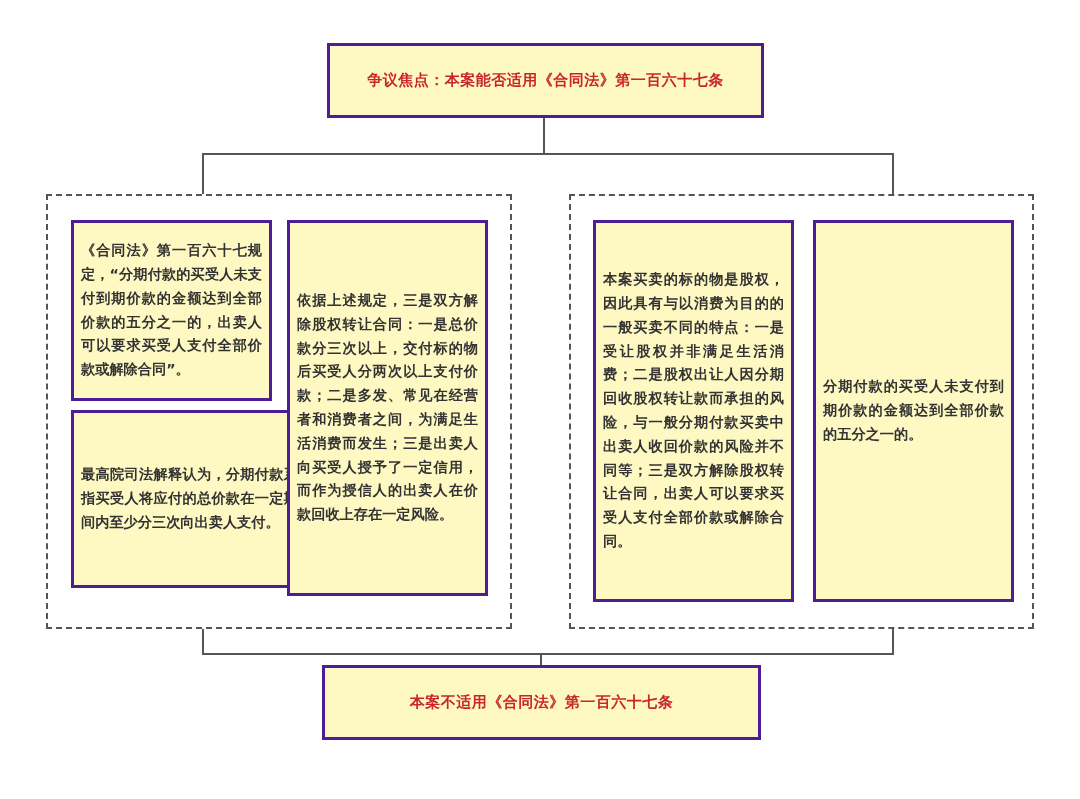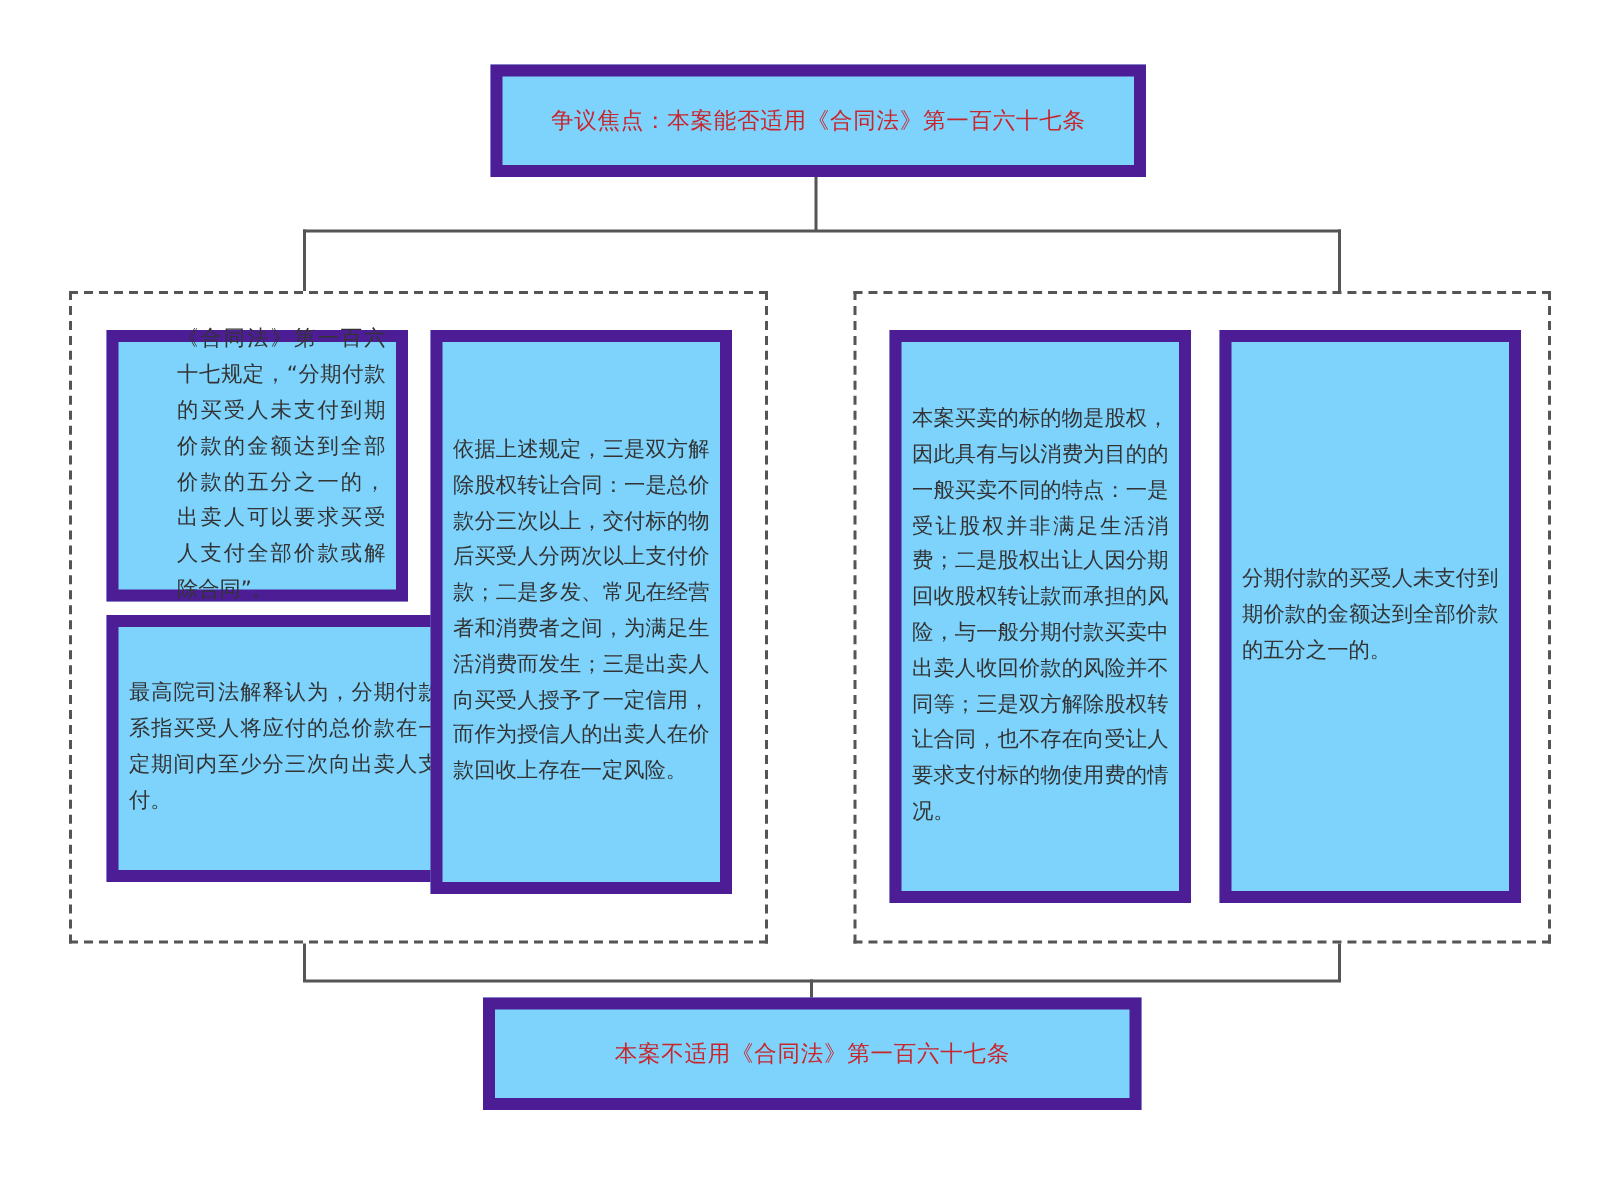--- a/index.html
+++ b/index.html
@@ -1,18 +1,18 @@
 <!DOCTYPE html>
 <html><head>
   <meta charset="utf-8">
   <style>
     html, body { margin: 0; padding: 0; background: #ffffff; }
     body { width: 1080px; height: 799px; position: relative; overflow: hidden;
            font-family: "DejaVu Sans", "Liberation Sans", sans-serif; }
-    .box { position: absolute; box-sizing: border-box; border: 8px solid #4c1d95; background: #7dd3fc; }
+    .box { position: absolute; box-sizing: border-box; border: 3px solid #4c1d95; background: #fef9c3; font-weight: bold; }
     .dashed { position: absolute; box-sizing: border-box; border: 2px dashed #555555; }
     .line { position: absolute; background: #555555; }
     .title-box { display: flex; align-items: center; justify-content: center; }
     .title-text { color: #c8262d; font-size: 15px; letter-spacing: 0.5px; white-space: nowrap; }
     .body-text { color: #333333; font-size: 14.2px; line-height: 23.8px; text-align: justify;
                  text-justify: inter-character; padding: 0 7px; word-break: break-all; }
     .vcenter { display: flex; align-items: center; }
   </style>
 </head>
 <body>
@@ -21,36 +21,36 @@
   <span class="title-text">争议焦点：本案能否适用《合同法》第一百六十七条</span>
 </div>
 
 <div class="line" style="left:543px; top:118px; width:2px; height:36px;"></div>
 <div class="line" style="left:202px; top:153px; width:692px; height:2px;"></div>
 <div class="line" style="left:202px; top:153px; width:2px; height:41px;"></div>
 <div class="line" style="left:892px; top:153px; width:2px; height:41px;"></div>
 
 <div class="dashed" style="left:46px; top:194px; width:466px; height:435px;"></div>
 
-<div class="box vcenter" style="left:71px; top:220px; width:201px; height:181px;padding-left:32px;">
+<div class="box vcenter" style="left:71px; top:220px; width:201px; height:181px;">
   <div class="body-text">《合同法》第一百六十七规定，“分期付款的买受人未支付到期价款的金额达到全部价款的五分之一的，出卖人可以要求买受人支付全部价款或解除合同”。</div>
 </div>
 
 <div class="box vcenter" style="left:71px; top:410px; width:237px; height:178px;">
   <div class="body-text">最高院司法解释认为，分期付款系指买受人将应付的总价款在一定期间内至少分三次向出卖人支付。</div>
 </div>
 
 <div class="box vcenter" style="left:287px; top:220px; width:201px; height:376px;">
   <div class="body-text">依据上述规定，三是双方解除股权转让合同：一是总价款分三次以上，交付标的物后买受人分两次以上支付价款；二是多发、常见在经营者和消费者之间，为满足生活消费而发生；三是出卖人向买受人授予了一定信用，而作为授信人的出卖人在价款回收上存在一定风险。</div>
 </div>
 
 <div class="dashed" style="left:569px; top:194px; width:465px; height:435px;"></div>
 
 <div class="box vcenter" style="left:593px; top:220px; width:201px; height:382px;">
-  <div class="body-text">本案买卖的标的物是股权，因此具有与以消费为目的的一般买卖不同的特点：一是受让股权并非满足生活消费；二是股权出让人因分期回收股权转让款而承担的风险，与一般分期付款买卖中出卖人收回价款的风险并不同等；三是双方解除股权转让合同，也不存在向受让人要求支付标的物使用费的情况。</div>
+  <div class="body-text">本案买卖的标的物是股权，因此具有与以消费为目的的一般买卖不同的特点：一是受让股权并非满足生活消费；二是股权出让人因分期回收股权转让款而承担的风险，与一般分期付款买卖中出卖人收回价款的风险并不同等；三是双方解除股权转让合同，出卖人可以要求买受人支付全部价款或解除合同。</div>
 </div>
 
 <div class="box vcenter" style="left:813px; top:220px; width:201px; height:382px;">
   <div class="body-text">分期付款的买受人未支付到期价款的金额达到全部价款的五分之一的。</div>
 </div>
 
 <div class="line" style="left:202px; top:629px; width:2px; height:25px;"></div>
 <div class="line" style="left:892px; top:629px; width:2px; height:25px;"></div>
 <div class="line" style="left:202px; top:653px; width:692px; height:2px;"></div>
 <div class="line" style="left:540px; top:653px; width:2px; height:38px;"></div>

